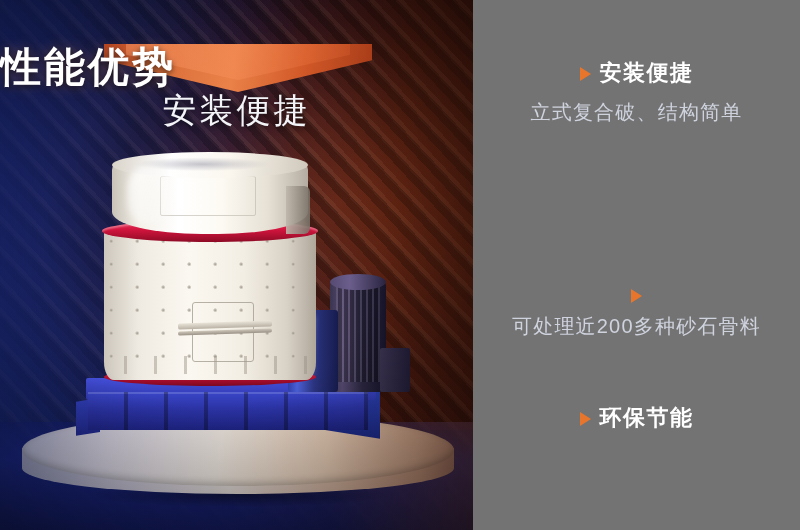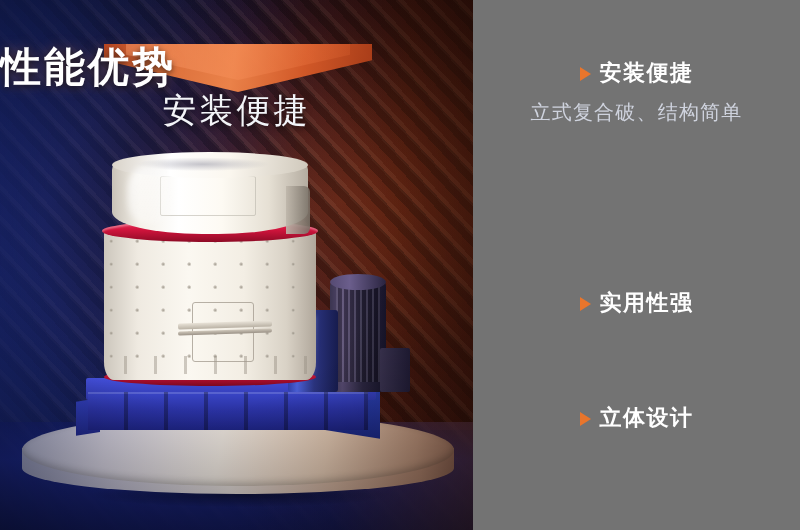--- a/index.html
+++ b/index.html
@@ -377,25 +377,25 @@
         <span class="tri"></span>
         <span>安装便捷</span>
       </div>
       <div class="feature-desc">立式复合破、结构简单</div>
     </div>
 
 
     <div class="feature f2">
       <div class="feature-head">
         <span class="tri"></span>
-        <span>实用性强</span>
       </div>
+      <div class="feature-desc">可处理近200多种砂石骨料</div>
     </div>
 
     <div class="feature f3">
       <div class="feature-head">
         <span class="tri"></span>
-        <span>立体设计</span>
+        <span>环保节能</span>
       </div>
     </div>
 
   </div>
 </div>
 
 </body></html>

